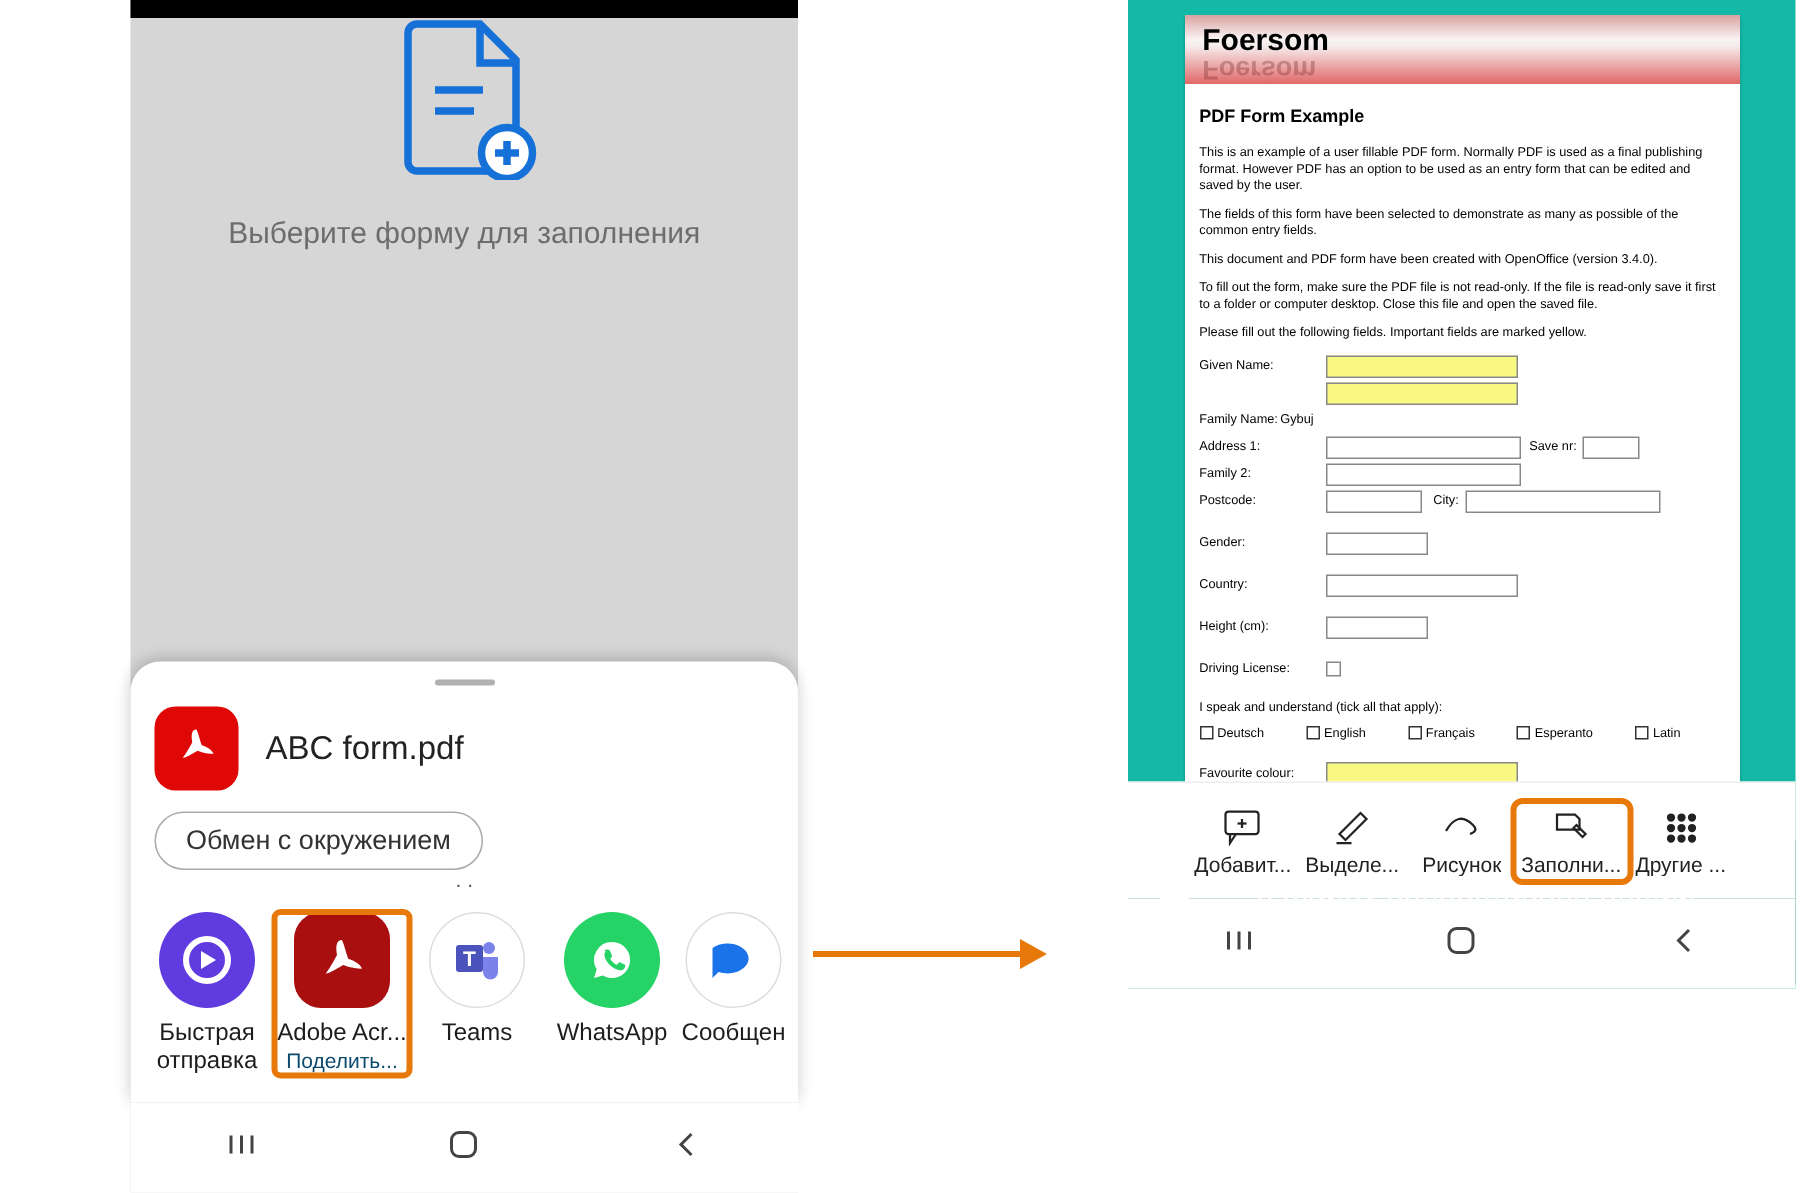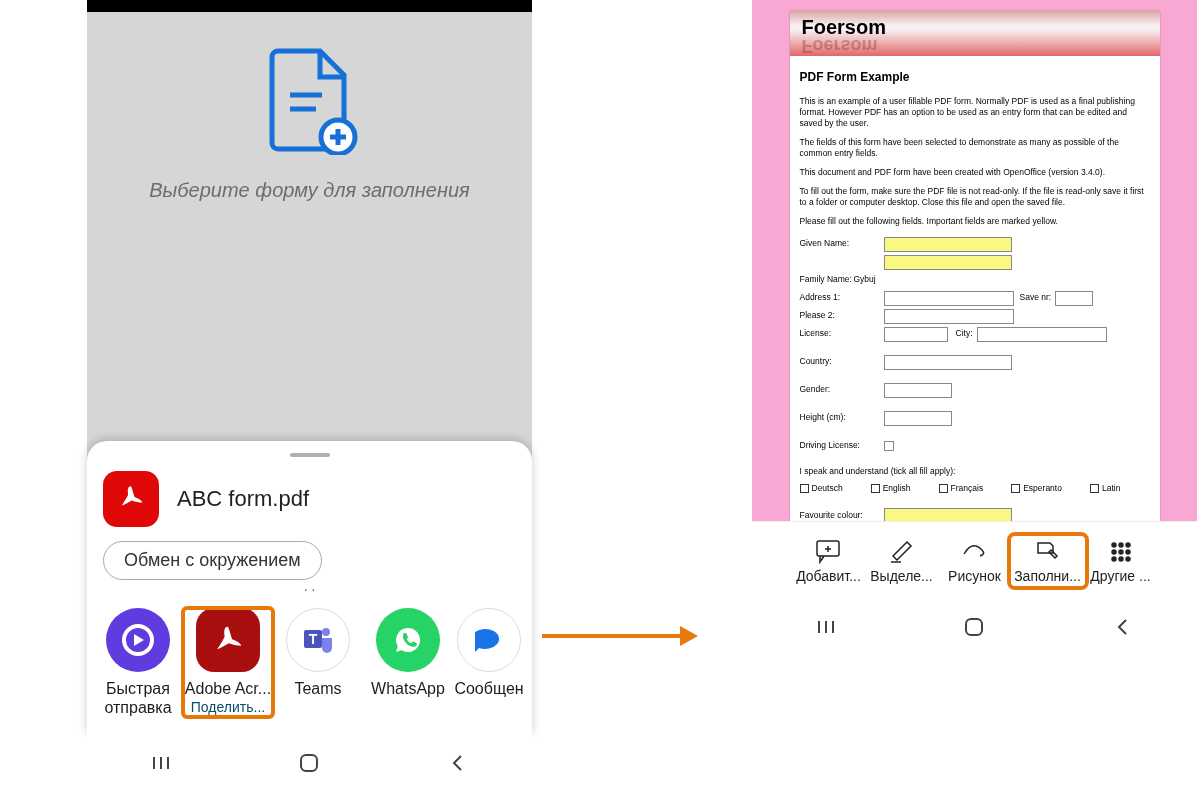--- a/index.html
+++ b/index.html
@@ -6,21 +6,21 @@
   body { width: 1200px; height: 795px; background: #fff; font-family: -apple-system, "Segoe UI", Arial, sans-serif; position: relative; }
 
   
   .phone-left {
     position: absolute; left: 87px; top: 0; width: 445px; height: 795px;
     background: #d6d6d6; display: flex; flex-direction: column;
   }
   .phone-left .topbar { height: 12px; background: #000; }
   .phone-left .choose-area {
     flex: 0 0 420px; display: flex; flex-direction: column; align-items: center; justify-content: flex-start;
-    padding-top: 35px; color: #6b6b6b; font-style: italic;
+    color: #6b6b6b;
   }
   .doc-plus-icon svg { width: 100px; height: 108px; }
   .choose-text { font-size: 20px; color: #6d6d6d; margin-top: 20px; }
 
   .sheet {
     position: absolute; left: 0; right: 0; bottom: 60px;
     background: #fff; border-top-left-radius: 20px; border-top-right-radius: 20px;
     box-shadow: 0 -2px 10px rgba(0,0,0,0.2);
     padding: 12px 0 18px 0;
   }
@@ -75,21 +75,21 @@
   .nav-bar svg { width:24px; height:24px; stroke:#444; fill:none; stroke-width:2; }
 
   
   .arrow {
     position:absolute; left:538px; top:616px; width:160px; height:40px;
   }
 
   
   .phone-right {
     position:absolute; left:752px; top:0; width:445px; height:659px;
-    background:#f9a8d4; display:flex; flex-direction:column;
+    background:#14b8a6; display:flex; flex-direction:column;
   }
 
   .pdf-page {
     margin: 10px auto 0 auto; width: 370px; background:#fff;
     font-size:8.5px; color:#000; line-height:1.3;
     box-shadow: 0 1px 2px rgba(0,0,0,0.25);
     padding: 0 0 14px 0;
   }
   .pdf-banner {
     height:46px;
@@ -278,47 +278,47 @@
           <span class="pdf-lbl">Family Name:</span>
           <span style="margin-left:-10px">Gybuj</span>
         </div>
       <div class="pdf-row">
           <span class="pdf-lbl">Address 1:</span>
           <span class="pdf-inp" style="width:130px;margin-left:20px"></span>
           <span style="margin-left:6px">Save nr:</span>
           <span class="pdf-inp" style="width:38px;margin-left:4px"></span>
         </div>
       <div class="pdf-row">
-          <span class="pdf-lbl">Please 2:</span>
+          <span class="pdf-lbl">Family 2:</span>
           <span class="pdf-inp" style="width:130px;margin-left:20px"></span>
         </div>
       <div class="pdf-row">
-          <span class="pdf-lbl">License:</span>
+          <span class="pdf-lbl">Postcode:</span>
           <span class="pdf-inp" style="width:64px;margin-left:20px"></span>
           <span style="margin-left:8px">City:</span>
           <span class="pdf-inp" style="width:130px;margin-left:4px"></span>
         </div>
       <div class="pdf-row gap" style="margin-top:10px">
+          <span class="pdf-lbl">Gender:</span>
+          <span class="pdf-inp" style="width:68px;margin-left:20px"></span>
+        </div>
+      <div class="pdf-row gap" style="margin-top:10px">
           <span class="pdf-lbl">Country:</span>
           <span class="pdf-inp" style="width:128px;margin-left:20px"></span>
-        </div>
-      <div class="pdf-row gap" style="margin-top:10px">
-          <span class="pdf-lbl">Gender:</span>
-          <span class="pdf-inp" style="width:68px;margin-left:20px"></span>
         </div>
       <div class="pdf-row gap" style="margin-top:10px">
           <span class="pdf-lbl">Height (cm):</span>
           <span class="pdf-inp" style="width:68px;margin-left:20px"></span>
         </div>
       <div class="pdf-row gap" style="margin-top:10px">
           <span class="pdf-lbl" style="width:76px">Driving License:</span>
           <span class="pdf-inp" style="width:10px;height:10px;margin-left:8px"></span>
         </div>
       <div class="pdf-row gap" style="margin-top:8px">
-          <span>I speak and understand (tick all fill apply):</span>
+          <span>I speak and understand (tick all that apply):</span>
         </div>
       <div class="lang-row">
         <span class="lang-item">
             <span class="cb"></span>
             <span>Deutsch</span>
           </span>
         <span class="lang-item">
             <span class="cb"></span>
             <span>English</span>
           </span>

